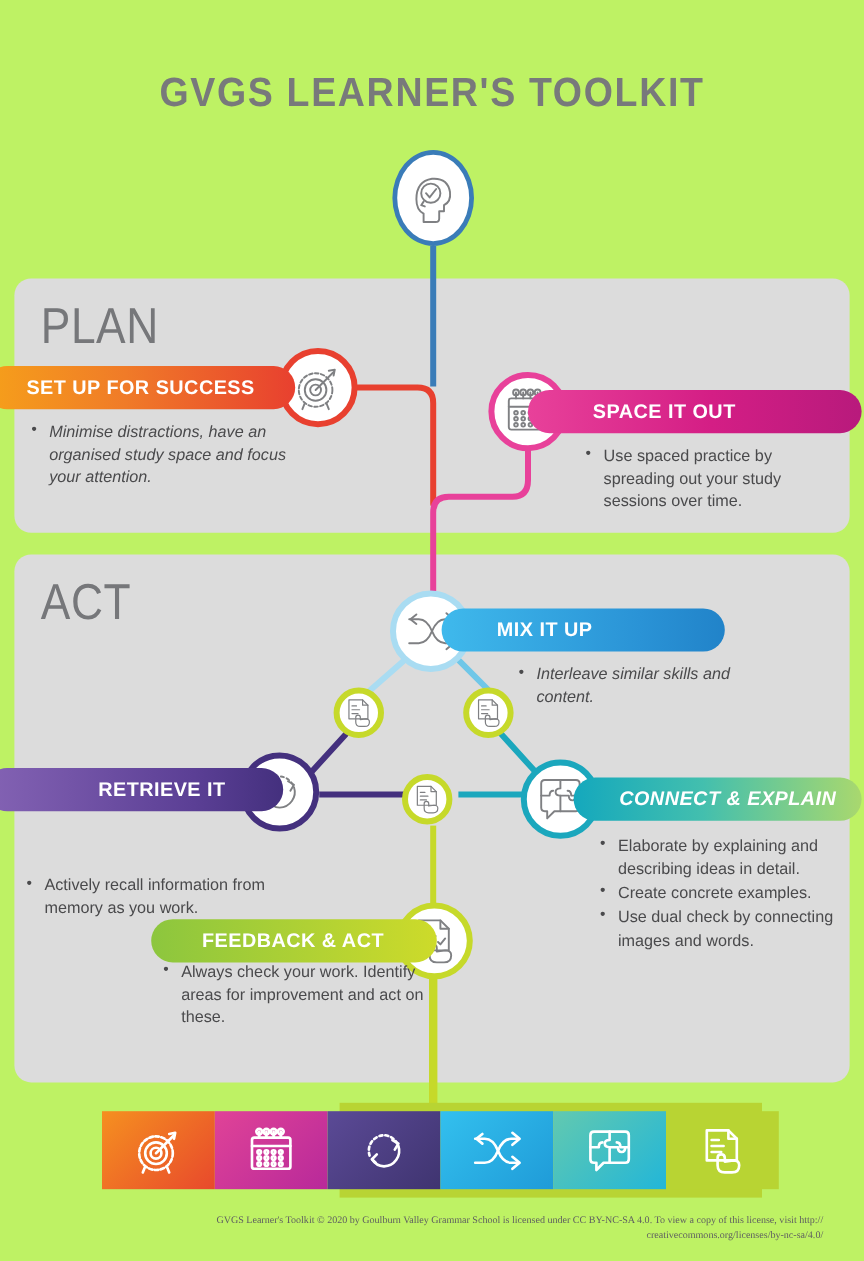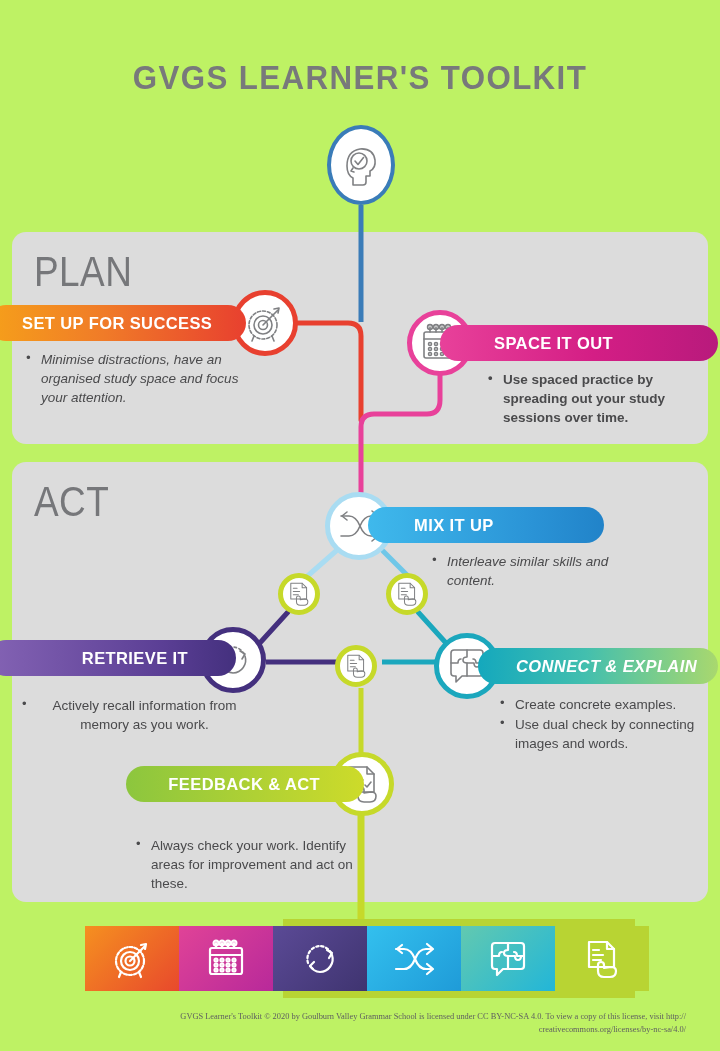--- a/index.html
+++ b/index.html
@@ -118,25 +118,25 @@
     color: #4a4a4c; font-size: 13.5px; line-height: 1.42;
     font-family: "Liberation Sans", sans-serif;
   }
   .bullets ul { list-style: none; }
   .bullets li { position: relative; padding-left: 15px; margin-bottom: 1px; }
   .bullets li:before {
     content: "\2022"; position: absolute; left: 0; top: -1px;
     color: #4a4a4c; font-size: 13px;
   }
   #txt-setup    { left: 26px;  top: 350px; width: 240px; font-style: italic; }
-  #txt-space    { left: 488px; top: 370px; width: 206px; font-weight: bold; }
+  #txt-space    { left: 488px; top: 370px; width: 206px; }
   #txt-mix      { left: 432px; top: 552px; width: 216px; font-style: italic; }
-  #txt-retrieve { left: 22px;  top: 696px; width: 230px; text-align: center; }
+  #txt-retrieve { left: 22px;  top: 728px; width: 230px; }
   #txt-connect  { left: 500px; top: 695px; width: 206px; }
-  #txt-feedback { left: 136px; top: 836px; width: 240px; }
+  #txt-feedback { left: 136px; top: 800px; width: 240px; }
   .tile { width: 94px; height: 65px; display:flex; align-items:center; justify-content:center; }
   .tile svg { display:block; }
   #tile-green-bg {
     position: absolute; left: 283px; top: 919px; width: 352px; height: 79px;
     background: #b8d433;
   }
   #tiles-inner { position: absolute; left: 85px; top: 926px; display:flex; z-index:2; }
 
   
   #footer {
@@ -316,20 +316,21 @@
         <li>Interleave similar skills and content.</li>
       </ul>
   </div>
   <div class="bullets" id="txt-retrieve">
     <ul>
         <li>Actively recall information from memory as you work.</li>
       </ul>
   </div>
   <div class="bullets" id="txt-connect">
     <ul>
+      <li>Elaborate by explaining and describing ideas in detail.</li>
       <li>Create concrete examples.</li>
       <li>Use dual check by connecting images and words.</li>
     </ul>
   </div>
   <div class="bullets" id="txt-feedback">
     <ul>
         <li>Always check your work. Identify areas for improvement and act on these.</li>
       </ul>
   </div>
 

